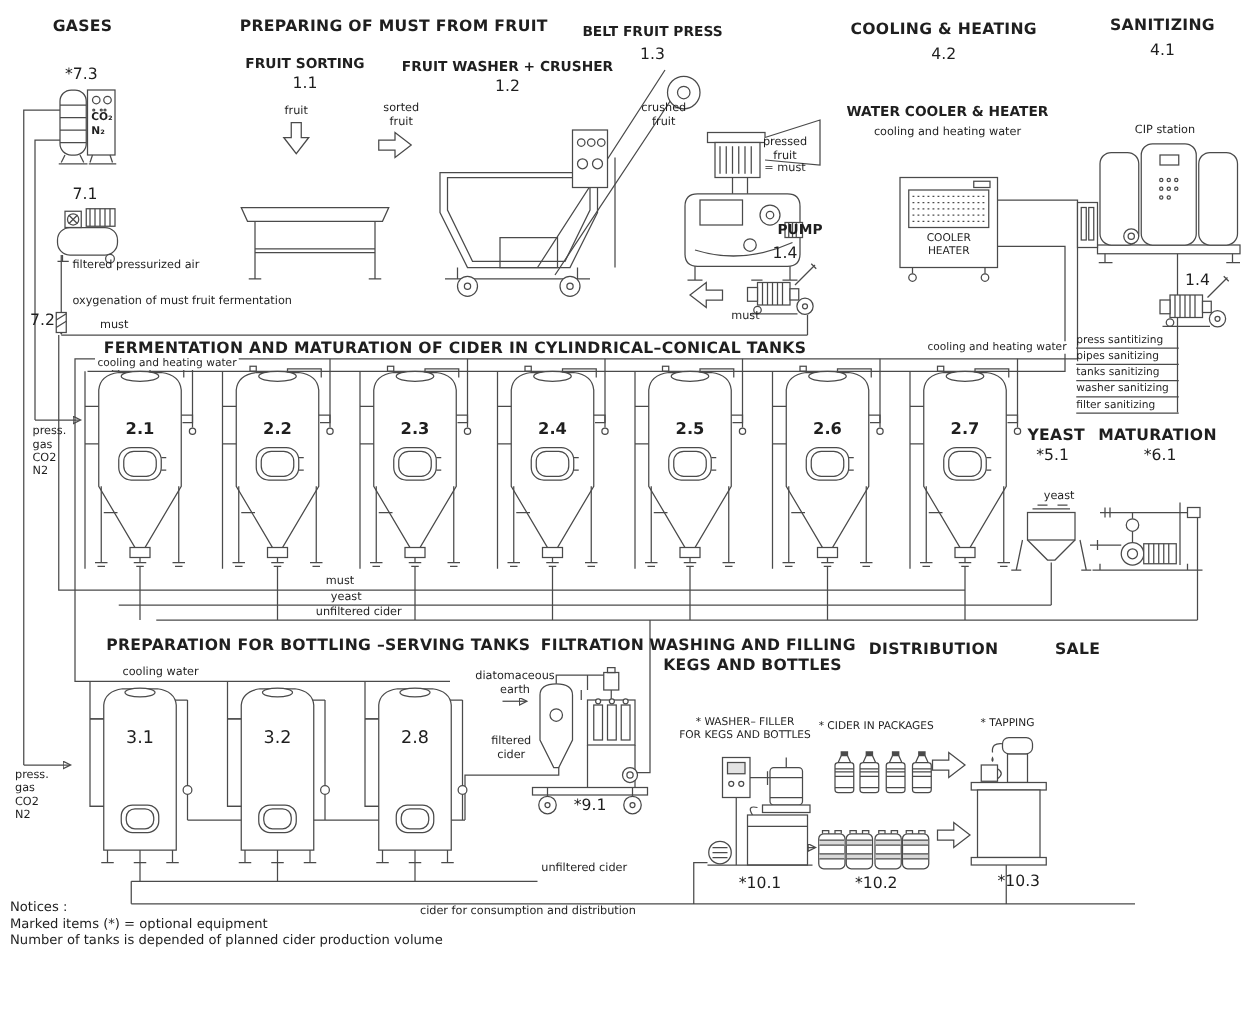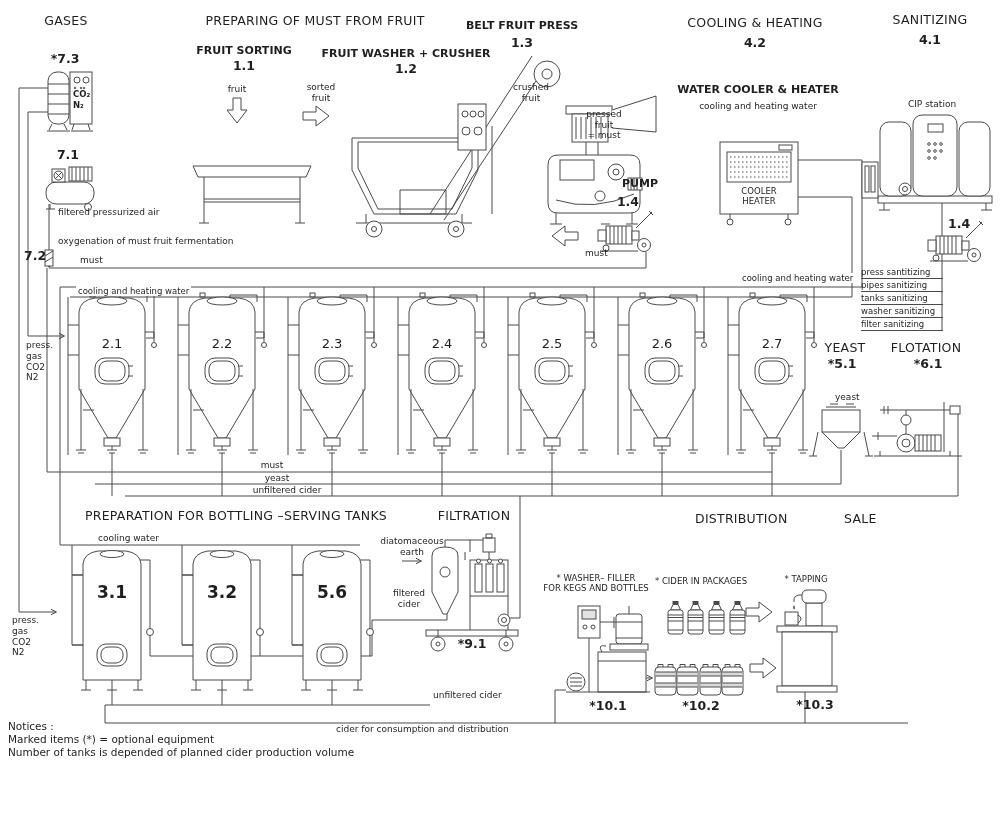--- a/index.html
+++ b/index.html
@@ -6,29 +6,29 @@
   .canvas{position:relative;width:1000px;height:813px;background:#fff;overflow:hidden;
           font-family:"DejaVu Sans",sans-serif;color:#1f1f1f}
   svg{position:absolute;left:0;top:0}
   svg .ln, svg path, svg rect, svg circle, svg ellipse{stroke:#4a4a4a;stroke-width:1;fill:none}
   svg .wf{fill:#ffffff}
   svg .solid{fill:#4a4a4a;stroke:none}
   svg .grey{fill:#d9d9d9;stroke:none}
   svg .scr{fill:#e3e3e3}
   .lbl{position:absolute;white-space:pre-line;line-height:1.18;color:#1f1f1f}
   .c{transform:translateX(-50%);text-align:center}
-  .t1{font-weight:normal;font-size:12.5px;letter-spacing:.25px;white-space:pre}
+  .t1{font-weight:bold;font-size:12.5px;letter-spacing:.25px;white-space:pre}
   .t1m{font-weight:bold;font-size:12.5px;letter-spacing:.2px;text-align:center}
   .t2{font-weight:bold;font-size:11px}
-  .num{font-weight:bold;font-size:12.5px}
+  .num{font-weight:normal;font-size:12.5px}
   .t3{font-size:9px}
   .t4{font-size:8.5px}
   .bg{background:#fff;padding:0 2px}
-  .ferm-num{left:calc(112px + var(--i)*110px);top:336px;transform:translateX(-50%);font-weight:normal;font-size:13px}
-  .serv-num{left:calc(112px + var(--i)*110px);top:582px;transform:translateX(-50%);font-weight:bold;font-size:17px}
+  .ferm-num{left:calc(112px + var(--i)*110px);top:336px;transform:translateX(-50%);font-weight:bold;font-size:13px}
+  .serv-num{left:calc(112px + var(--i)*110px);top:582px;transform:translateX(-50%);font-weight:normal;font-size:14px}
   .san-item{left:861px;top:calc(267px + var(--i)*13px);width:82px;height:11px;font-size:8.5px;
             line-height:11px;border-bottom:1px solid #4a4a4a}
   .panel-gas{font-size:8.5px;font-weight:bold;line-height:1.25}
 </style>
 </head>
 <body>
 
 <div class="canvas">
 
 <svg width="1000" height="813" viewBox="0 0 1000 813">
@@ -346,21 +346,21 @@
 <div class="lbl num c" style="left:244px;top:59px">1.1</div>
 <div class="lbl t3 c" style="left:237px;top:84px">fruit</div>
 <div class="lbl t2 c" style="left:406px;top:48px">FRUIT WASHER + CRUSHER</div>
 <div class="lbl num c" style="left:406px;top:62px">1.2</div>
 <div class="lbl t3 c" style="left:321px;top:82px">sorted
 fruit</div>
 <div class="lbl t2 c" style="left:522px;top:20px">BELT FRUIT PRESS</div>
 <div class="lbl num c" style="left:522px;top:36px">1.3</div>
 <div class="lbl t3 c" style="left:531px;top:82px">crushed
 fruit</div>
-<div class="lbl t3 c" style="left:604px;top:109px">pressed
+<div class="lbl t3 c" style="left:628px;top:109px">pressed
 fruit
 = must</div>
 <div class="lbl t2 c" style="left:640px;top:178px">PUMP</div>
 <div class="lbl num c" style="left:628px;top:195px">1.4</div>
 <div class="lbl t3" style="left:585px;top:248px">must</div>
 
 <div class="lbl t1 c" style="left:755px;top:16px">COOLING &amp; HEATING</div>
 <div class="lbl num c" style="left:755px;top:36px">4.2</div>
 <div class="lbl t2 c" style="left:758px;top:84px">WATER COOLER &amp; HEATER</div>
 <div class="lbl t3 c" style="left:758px;top:101px">cooling and heating water</div>
@@ -370,53 +370,56 @@
 <div class="lbl t1 c" style="left:930px;top:13px">SANITIZING</div>
 <div class="lbl num c" style="left:930px;top:33px">4.1</div>
 <div class="lbl t3 c" style="left:932px;top:99px">CIP station</div>
 <div class="lbl num" style="left:948px;top:217px">1.4</div>
 <div class="lbl san-item" style="--i: 0;">press santitizing</div>
     <div class="lbl san-item" style="--i: 1;">pipes sanitizing</div>
     <div class="lbl san-item" style="--i: 2;">tanks sanitizing</div>
     <div class="lbl san-item" style="--i: 3;">washer sanitizing</div>
     <div class="lbl san-item" style="--i: 4;">filter sanitizing</div>
 
+<div class="lbl t1" style="left:83px;top:271px">FERMENTATION AND MATURATION OF CIDER IN CYLINDRICAL–CONICAL TANKS</div>
 <div class="lbl t4 bg" style="left:76px;top:286px">cooling and heating water</div>
 <div class="lbl t4 bg" style="left:740px;top:273px">cooling and heating water</div>
 <div class="lbl ferm-num" style="--i: 0;">2.1</div>
     <div class="lbl ferm-num" style="--i: 1;">2.2</div>
     <div class="lbl ferm-num" style="--i: 2;">2.3</div>
     <div class="lbl ferm-num" style="--i: 3;">2.4</div>
     <div class="lbl ferm-num" style="--i: 4;">2.5</div>
     <div class="lbl ferm-num" style="--i: 5;">2.6</div>
     <div class="lbl ferm-num" style="--i: 6;">2.7</div>
 <div class="lbl t3 c" style="left:272px;top:460px">must</div>
 <div class="lbl t3 c" style="left:277px;top:473px">yeast</div>
 <div class="lbl t3 c" style="left:287px;top:485px">unfiltered cider</div>
 
 <div class="lbl t1 c" style="left:845px;top:341px">YEAST</div>
 <div class="lbl num c" style="left:842px;top:357px">*5.1</div>
 <div class="lbl t3" style="left:835px;top:392px">yeast</div>
-<div class="lbl t1 c" style="left:926px;top:341px">FLOTATION</div>
+<div class="lbl t1 c" style="left:926px;top:341px">MATURATION</div>
 <div class="lbl num c" style="left:928px;top:357px">*6.1</div>
 
 <div class="lbl t1" style="left:85px;top:509px">PREPARATION FOR BOTTLING –SERVING TANKS</div>
 <div class="lbl t3 bg" style="left:96px;top:533px">cooling water</div>
 <div class="lbl serv-num" style="--i: 0;">3.1</div>
     <div class="lbl serv-num" style="--i: 1;">3.2</div>
-    <div class="lbl serv-num" style="--i: 2;">5.6</div>
+    <div class="lbl serv-num" style="--i: 2;">2.8</div>
 
 <div class="lbl t1 c" style="left:474px;top:509px">FILTRATION</div>
 <div class="lbl t3 c" style="left:412px;top:536px">diatomaceous
 earth</div>
 <div class="lbl t3 c" style="left:409px;top:588px">filtered
 cider</div>
 <div class="lbl num c" style="left:472px;top:637px">*9.1</div>
 <div class="lbl t3" style="left:433px;top:690px">unfiltered cider</div>
 
+<div class="lbl t1m c" style="left:602px;top:508px;line-height:1.25">WASHING AND FILLING
+KEGS AND BOTTLES</div>
 <div class="lbl t1" style="left:695px;top:512px">DISTRIBUTION</div>
 <div class="lbl t1" style="left:844px;top:512px">SALE</div>
 <div class="lbl t4 c" style="left:596px;top:573px">* WASHER– FILLER
 FOR KEGS AND BOTTLES</div>
 <div class="lbl t4 c" style="left:701px;top:576px">* CIDER IN PACKAGES</div>
 <div class="lbl t4 c" style="left:806px;top:574px">* TAPPING</div>
 <div class="lbl num c" style="left:608px;top:699px">*10.1</div>
 <div class="lbl num c" style="left:701px;top:699px">*10.2</div>
 <div class="lbl num c" style="left:815px;top:698px">*10.3</div>
 

